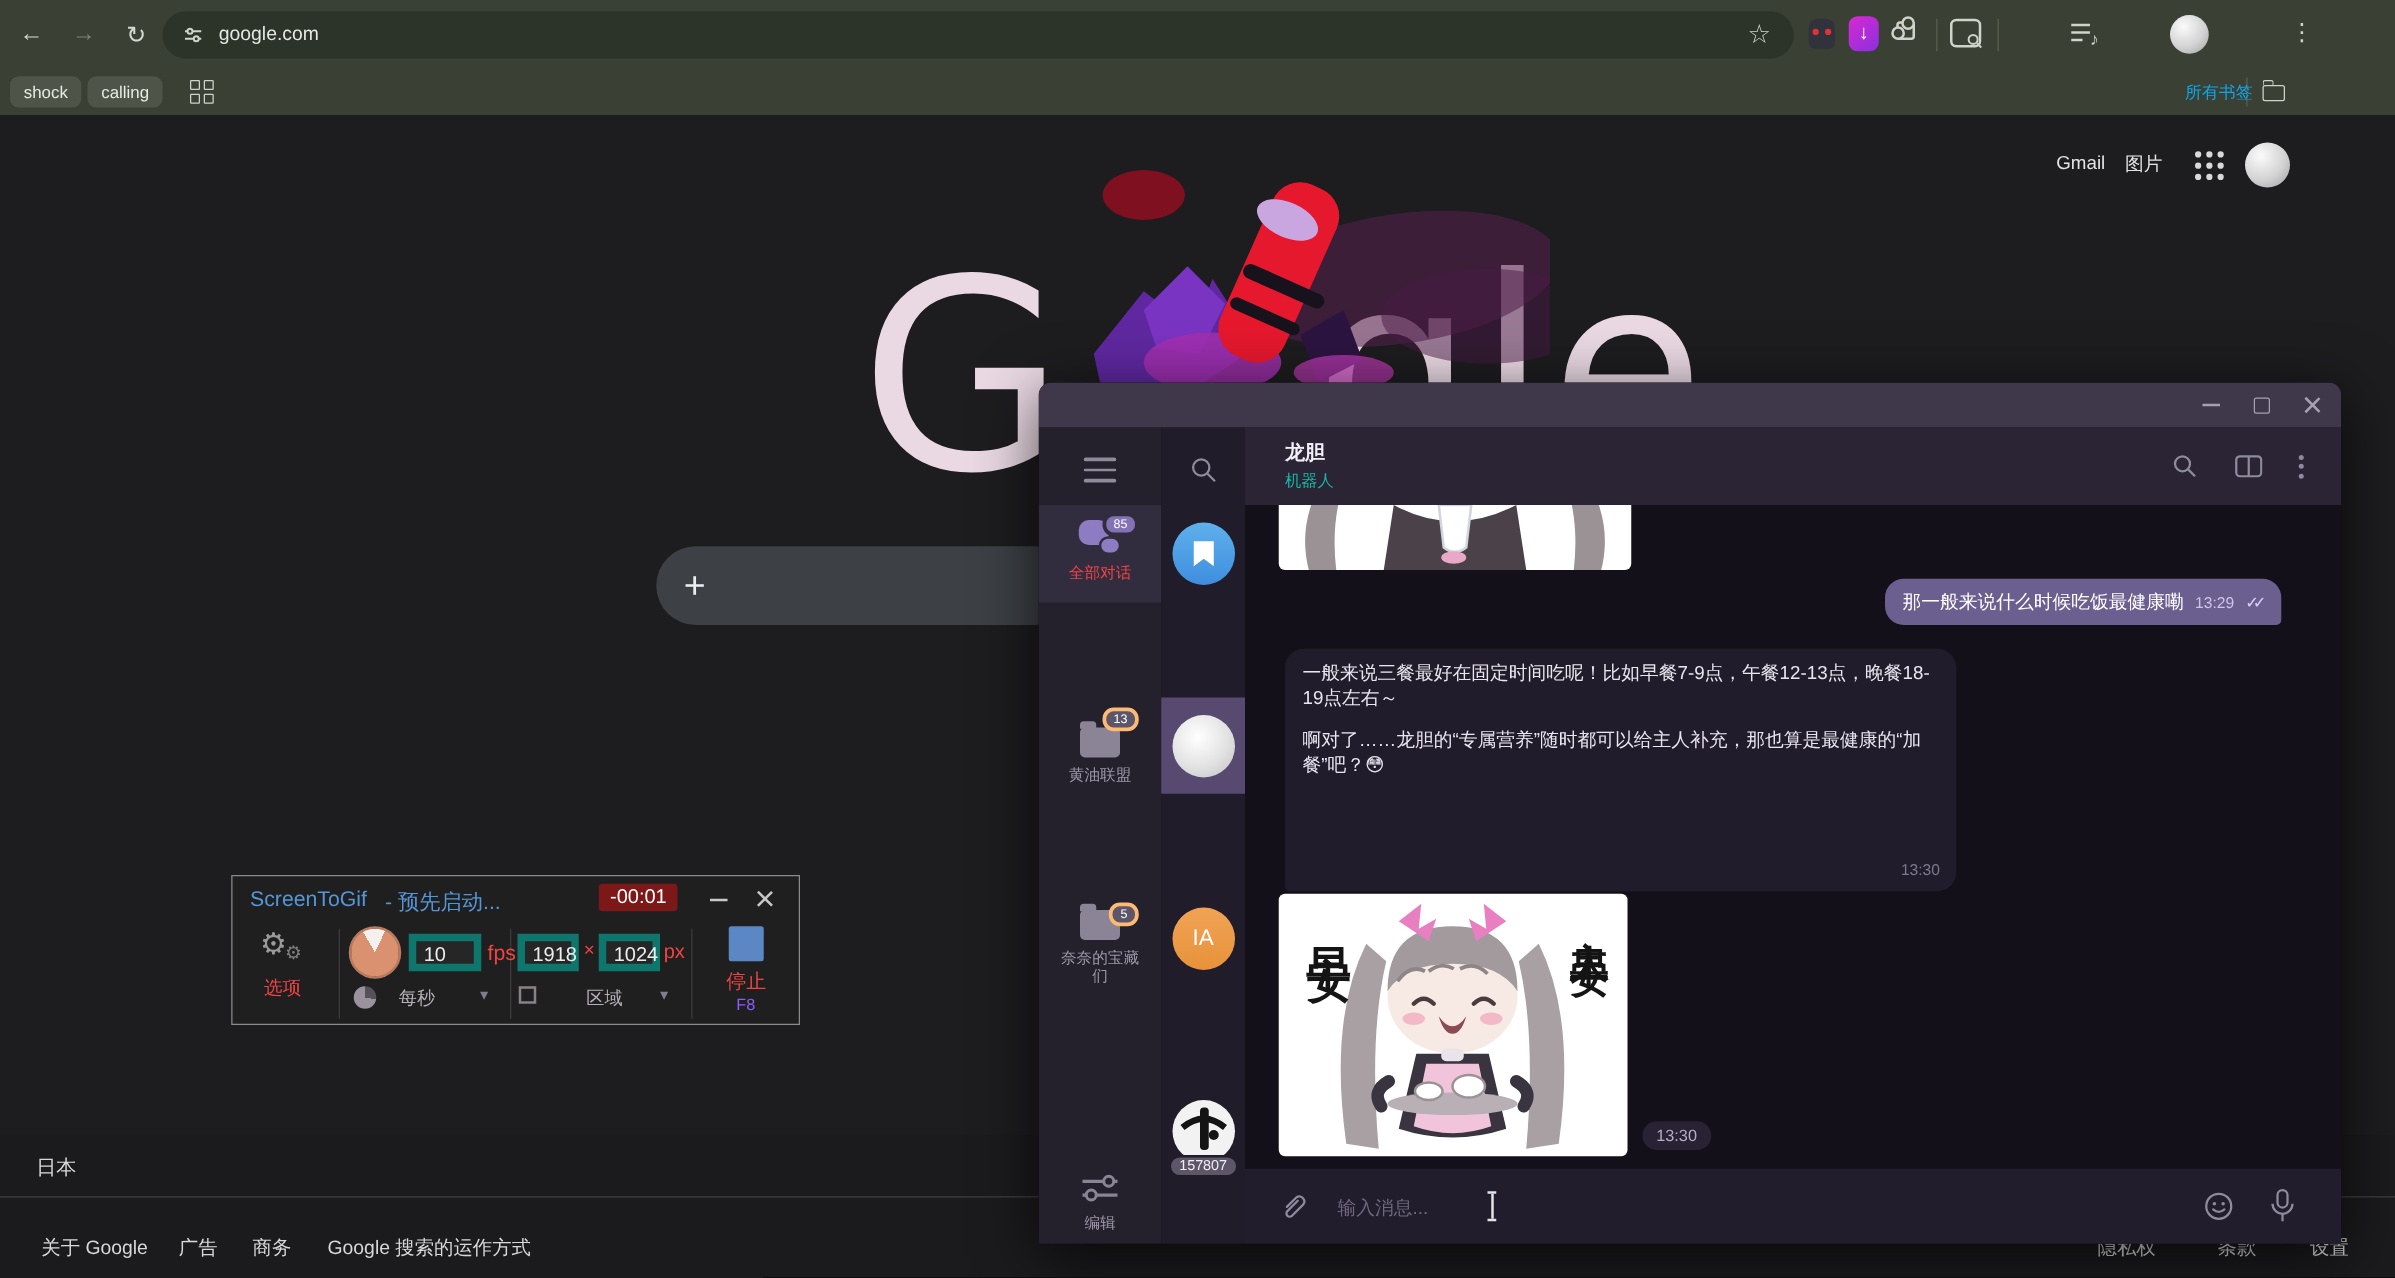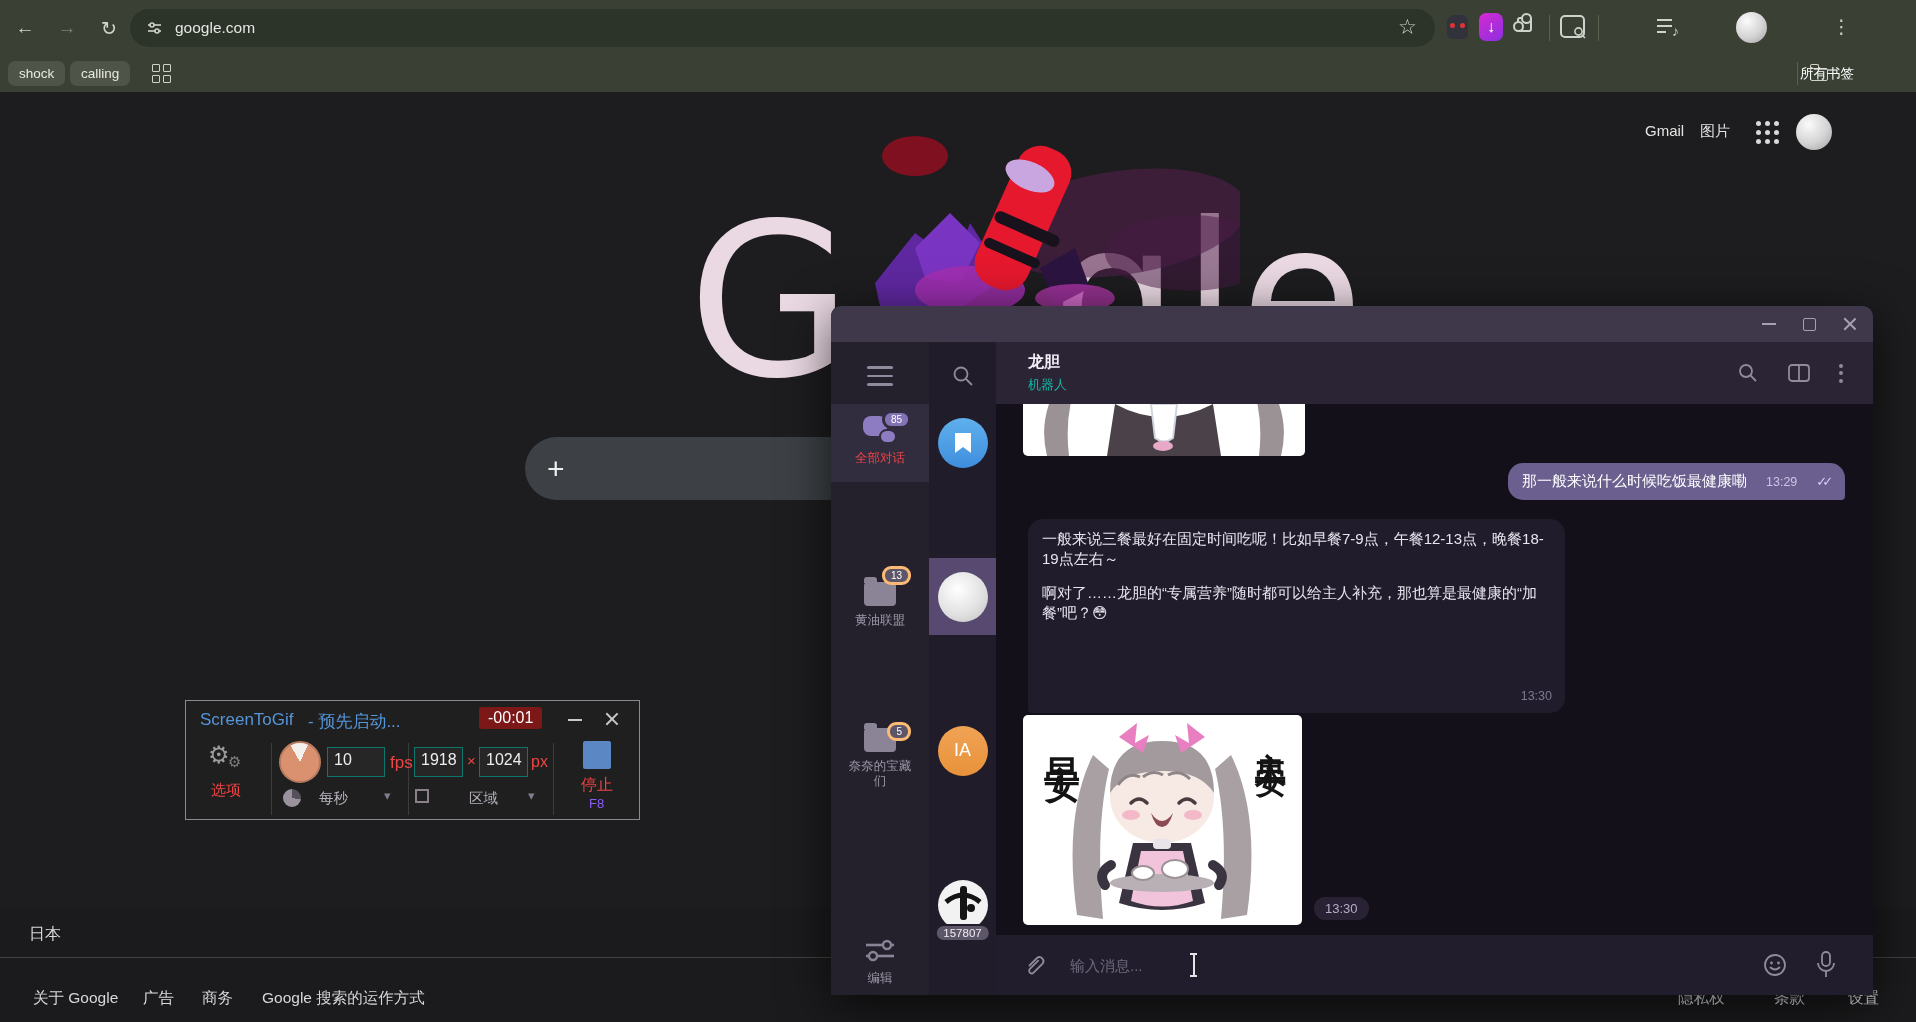--- a/index.html
+++ b/index.html
@@ -43,21 +43,21 @@
   .footer-div { position:absolute; left:0; top:49px; width:1916px; height:1px; background:#414141; }
   .ftext { position:absolute; color:#d6d8da; font-size:15.5px; }
 
   
   .stg { left:185px; top:700px; width:455px; height:120px; background:#1f1f1f; border:1px solid #8a8a8a; z-index:50; }
   .stg-title { color:#5596d8; font-size:17px; }
   .stg-timer { background:#7c1818; color:#fff; font-size:16px; border-radius:3px; padding:2px 9px; }
   .stg-sec-div { position:absolute; top:42px; width:1px; height:72px; background:#3c3c3c; }
   .stg-label { color:#ef4444; font-size:15px; }
   .stg-sub { color:#b5afb9; font-size:14.5px; }
-  .stg-input { background:#262626; border:1px solid #0f766e; color:#ededed; font-size:16px; padding:3px 6px; }
+  .stg-input { background:#262626; border:6px solid #0f766e; color:#ededed; font-size:16px; padding:3px 6px; }
   .pie-big { width:42px; height:42px; border-radius:50%; border:2px solid #b87a5f; background:conic-gradient(from -30deg,#f3f0ee 0 55deg,#d9916f 55deg 360deg); }
   .pie-small { width:18px; height:18px; border-radius:50%; background:conic-gradient(#56505a 0 100deg,#9a929c 100deg 360deg); }
   .crop-ic { width:14px; height:14px; border:2px solid #8a8188; }
   .stopsq { width:28px; height:28px; background:#5b87c5; border-radius:2px; }
   .xbtn { position:relative; width:16px; height:16px; }
   .xbtn:before,.xbtn:after { content:""; position:absolute; left:7px; top:0; width:1.8px; height:16px; background:#c9c9c9; }
   .xbtn:before { transform:rotate(45deg); }
   .xbtn:after { transform:rotate(-45deg); }
   .minbar { width:14px; height:2px; background:#c9c9c9; }
 
@@ -91,21 +91,21 @@
   .cavatar { width:50px; height:50px; border-radius:50%; position:relative; flex:none; }
   .cbadge { position:absolute; bottom:1px; left:50%; transform:translateX(-50%); background:#5d5669; color:#f0eef3; font-size:11.5px; border-radius:10px; padding:1px 7px; border:2px solid #201c29; white-space:nowrap; z-index:3; }
   .chatarea { flex:1; display:flex; flex-direction:column; position:relative; }
   .tg-header { height:62px; background:#2a2434; display:flex; align-items:center; padding-left:32px; position:relative; flex:none; }
   .tg-chat-title { color:#f2eef7; font-size:16px; font-weight:bold; }
   .tg-chat-sub { color:#14b8a6; font-size:13px; margin-top:3px; }
   .hdr-icons { position:absolute; right:30px; top:0; height:62px; display:flex; align-items:center; gap:29px; color:#8f8a9c; }
   .kebab { display:flex; flex-direction:column; gap:3.5px; }
   .kebab i { width:4px; height:4px; border-radius:50%; background:#8f8a9c; }
   .messages { flex:1; background:#141019; position:relative; overflow:hidden; }
-  .bubble-out { position:absolute; background:#6b5f8f; border-radius:15px 15px 4px 15px; color:#fff; font-size:15px; display:flex; align-items:baseline; gap:19px; padding:9px 12px 9px 14px; }
+  .bubble-out { position:absolute; background:#6b5f8f; border-radius:15px 15px 4px 15px; color:#fff; font-size:15px; display:flex; align-items:baseline; gap:9px; padding:9px 12px 9px 14px; }
   .msg-time-out { color:#cfc3ea; font-size:12.5px; }
   .checks { color:#d9cdf4; font-size:13px; letter-spacing:-5px; padding-right:5px; }
   .bubble-in { position:absolute; background:#211c2b; border-radius:15px 15px 15px 4px; color:#e9e5ef; font-size:15px; line-height:20px; padding:10px 14px 12px 14px; }
   .bubble-in p + p { margin-top:14px; }
   .msg-time-in { position:absolute; right:13px; bottom:7px; color:#7e7790; font-size:12.5px; }
   .sticker { background:#fff; border-radius:5px; overflow:hidden; }
   .vtext { position:absolute; writing-mode:vertical-rl; color:#141414; font-weight:bold; font-family:"DejaVu Sans",sans-serif; }
   .timepill { position:absolute; background:rgba(43,37,57,.9); color:#b6aec6; font-size:13px; border-radius:13px; padding:4px 11px; }
   .inputbar { height:60px; background:#221d2c; display:flex; align-items:center; position:relative; flex:none; }
   .placeholder { color:#6f687e; font-size:15px; }
@@ -168,21 +168,21 @@
     <div class="abs chip" style="left:8px;">shock</div>
     <div class="abs chip" style="left:70px;">calling</div>
     <div class="abs grid4" style="left:152px;top:8px;">
         <i></i>
         <i></i>
         <i></i>
         <i></i>
       </div>
     <div class="abs vdiv" style="left:1797px;top:6px;height:23px;"></div>
     <div class="abs folder-ic" style="left:1810px;top:12px;"></div>
-    <div class="abs" style="left:1800px;top:9px;color:#ffffff;font-size:13.5px;">所有书签</div>
+    <div class="abs" style="left:1748px;top:9px;color:#0ea5e9;font-size:13.5px;">所有书签</div>
   </div>
 
   <div class="abs pagelink" style="left:1645px;top:122px;">Gmail</div>
   <div class="abs pagelink" style="left:1700px;top:122px;">图片</div>
   <div class="abs apps9" style="left:1756px;top:121px;">
       <i></i>
       <i></i>
       <i></i>
       <i></i>
       <i></i>

